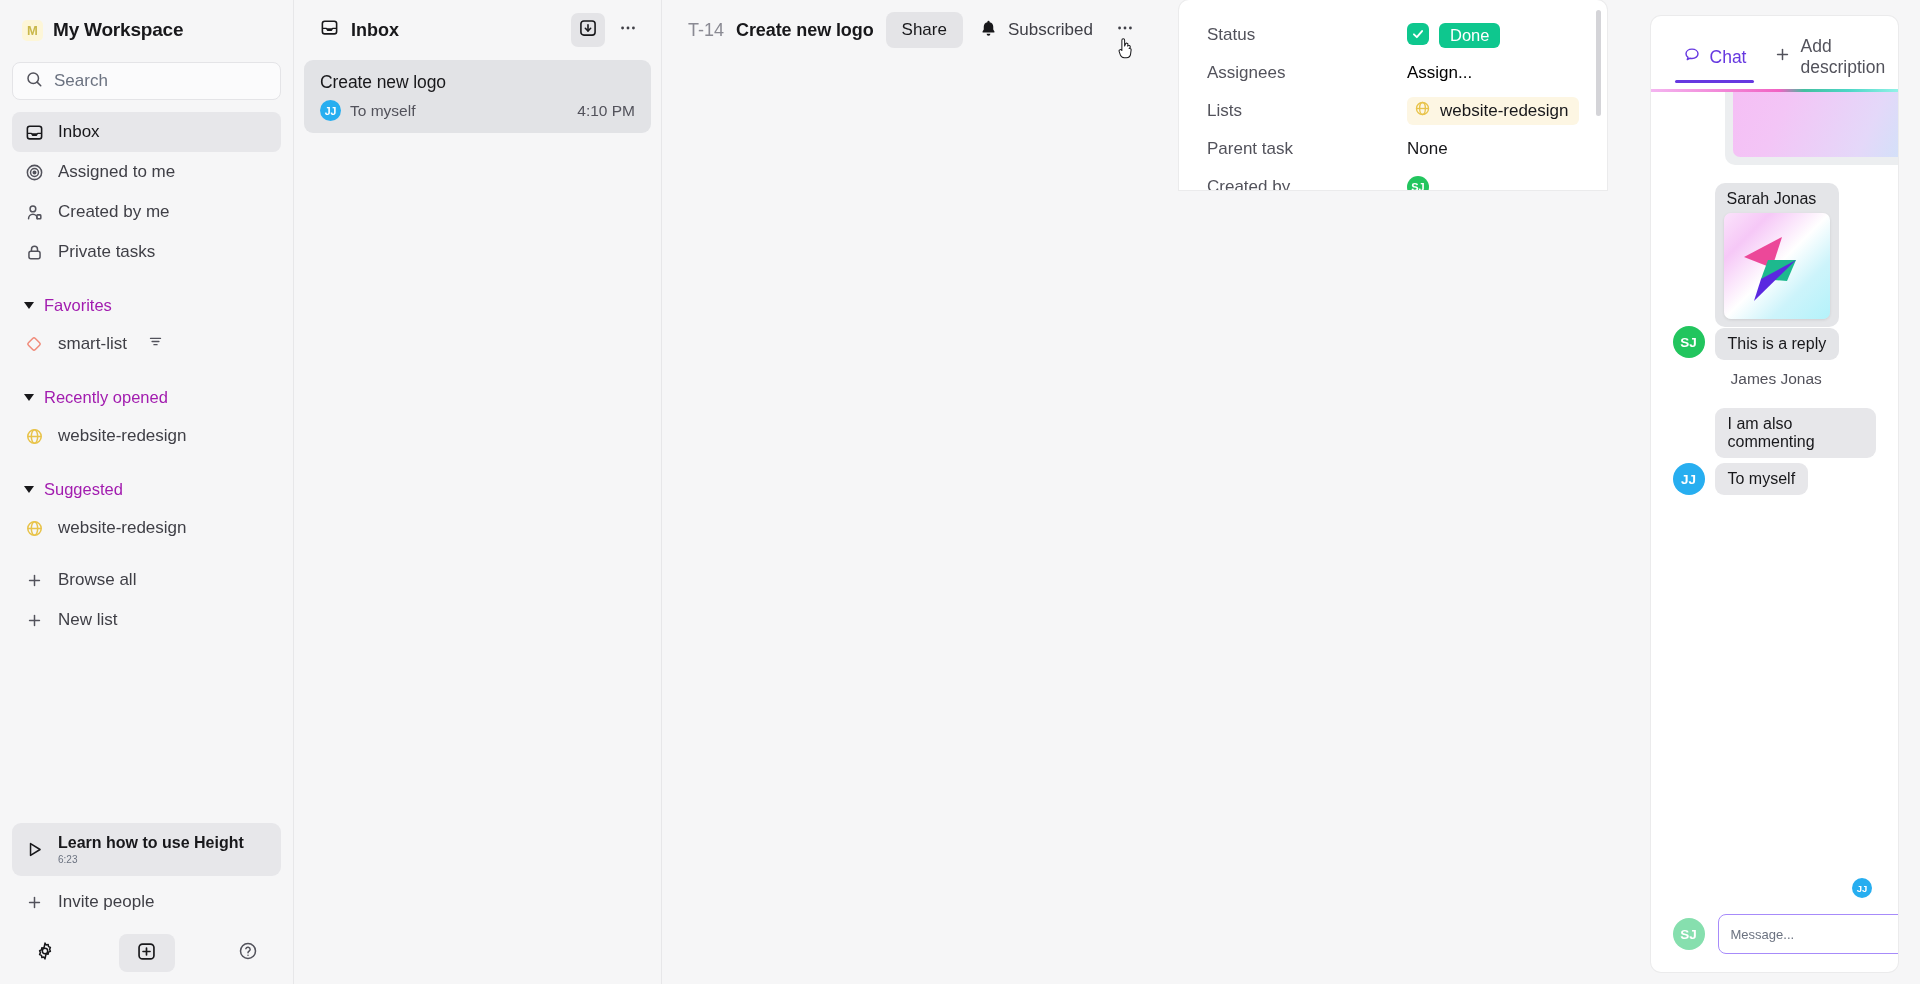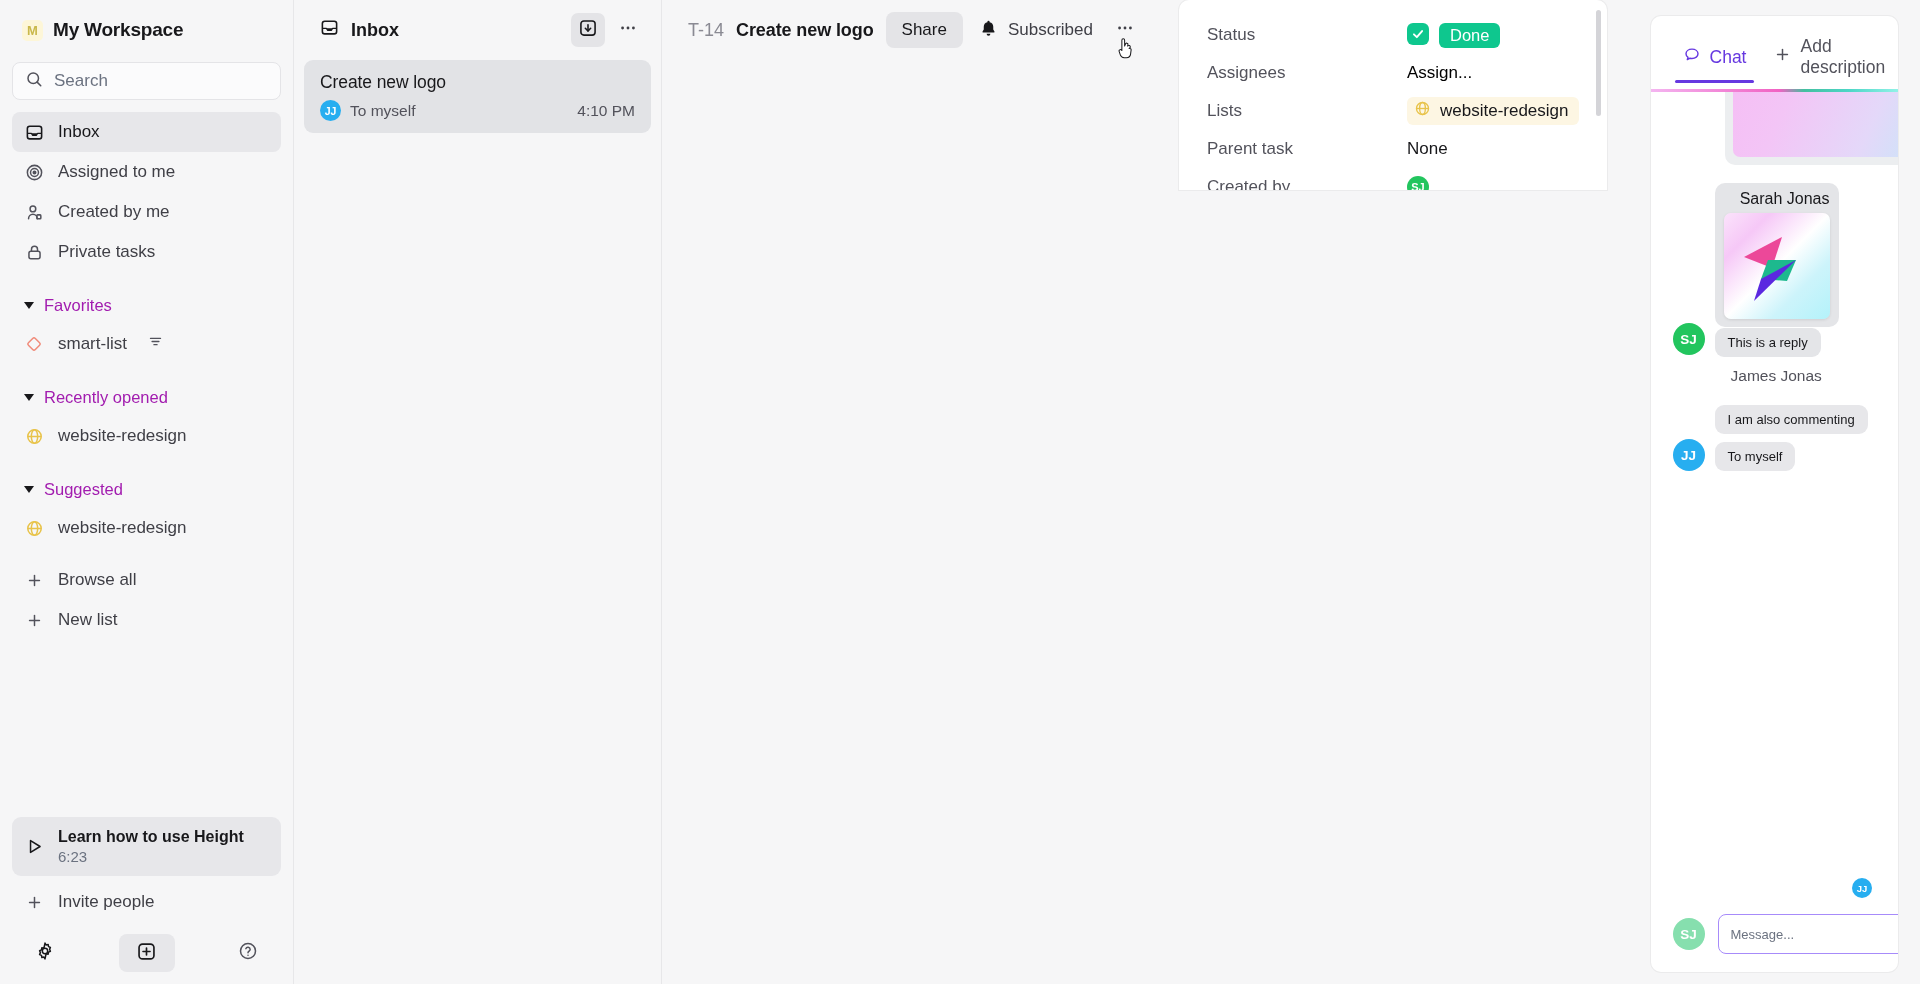--- a/index.html
+++ b/index.html
@@ -56,21 +56,21 @@
   .caret { width: 0; height: 0; border-left: 5.5px solid transparent; border-right: 5.5px solid transparent; border-top: 7px solid #18181b; }
 
   .sidebar-spacer { flex: 1; }
 
   .learn-card {
     display: flex; align-items: center; gap: 14px;
     padding: 10px 12px; border-radius: 9px; background: #e7e7ea;
     margin-bottom: 6px; cursor: pointer;
   }
   .learn-title { font-size: 16px; font-weight: 600; color: #18181b; line-height: 1.25; }
-  .learn-time { font-size: 15px; color: #6b7280; line-height: 1.3; }
+  .learn-time { font-size: 10px; color: #6b7280; line-height: 1.3; }
 
   .sidebar-footer {
     display: flex; align-items: center; justify-content: space-between;
     height: 62px; padding: 0 14px;
   }
   .footer-btn { width: 38px; height: 38px; border-radius: 8px; display: flex; align-items: center; justify-content: center; cursor: pointer; }
   .footer-btn.boxed { background: #e7e7ea; width: 56px; }
 
   
   .listpane {
@@ -156,25 +156,25 @@
   .tabs-underline {
     position: absolute; left: 0; right: 0; bottom: 0; height: 3px;
     background: linear-gradient(90deg,#f2a8ee 0%,#ee46b8 52%,#23b48f 62%,#2ecfbc 80%,#7ef0e3 100%);
     opacity: 0.85;
   }
 
   .chat-scroll { flex: 1; overflow: hidden; position: relative; padding: 0 22px; min-height: 0; }
   .chat-inner { display: flex; flex-direction: column; }
 
   .msg-row { display: flex; align-items: flex-end; gap: 10px; }
-  .bubble-col { display: flex; flex-direction: column; align-items: flex-start; gap: 3px; text-align: right; }
+  .bubble-col { display: flex; flex-direction: column; align-items: flex-start; gap: 3px; }
   .sender-name { font-size: 15.5px; color: #52525b; padding-left: 6px; margin-top: 10px; }
   .bubble {
     background: #e7e7ea; border-radius: 9px; padding: 7px 13px;
-    font-size: 13px; color: #18181b; max-width: 640px;
+    font-size: 16px; color: #18181b; max-width: 640px;
   }
   .thumb-frame { background: #e7e7ea; border-radius: 10px; padding: 9px; display: inline-block; }
   .logo-thumb {
     width: 106px; height: 106px; border-radius: 7px;
     background: linear-gradient(135deg,#fbe3fb 0%,#f6c8f7 22%,#ffffff 50%,#cdf4fb 72%,#b3f2fa 100%);
     position: relative; overflow: hidden;
     box-shadow: 0 1px 3px rgba(0,0,0,0.10);
   }
   .logo-big {
     width: 346px; height: 175px; border-radius: 7px;

